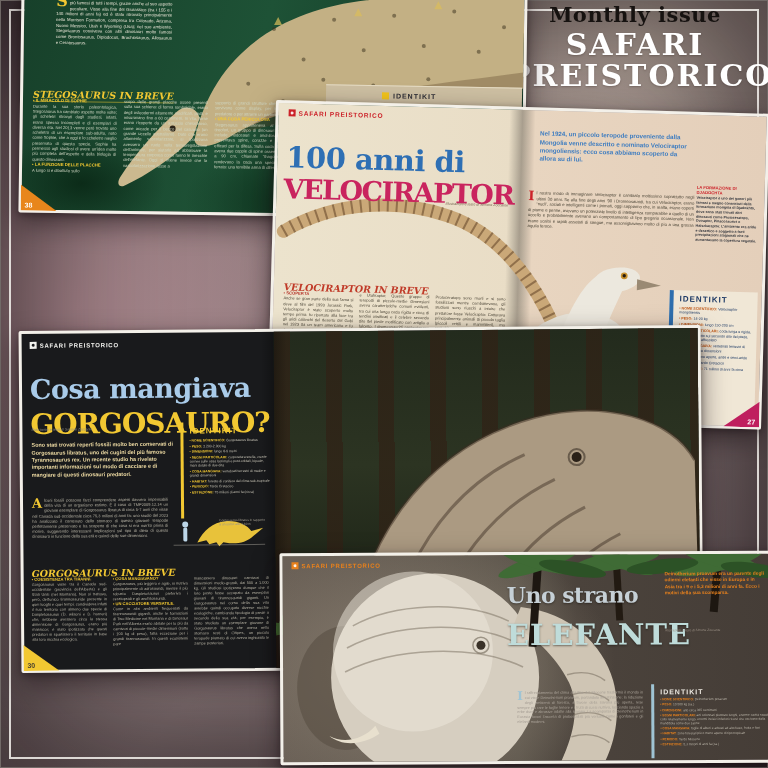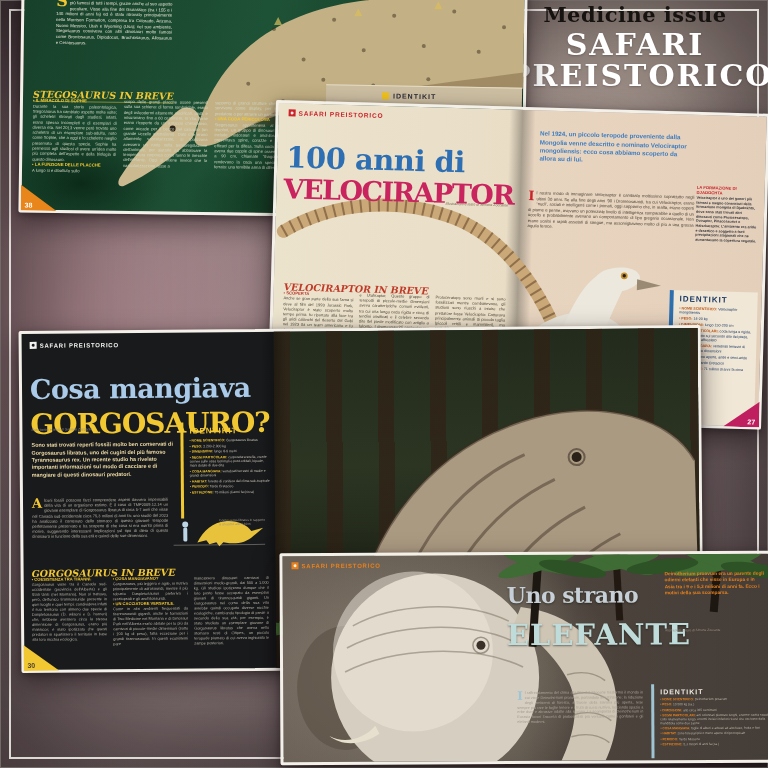--- a/index.html
+++ b/index.html
@@ -137,21 +137,21 @@
   .artlayer{position:absolute;inset:0;z-index:1;}
   .z2{z-index:2;}
 </style>
 </head>
 <body>
 
 <div class="canvas">
   <div class="frame"></div>
 
   <div class="masthead">
-    <div class="issue">Medicine issue</div>
+    <div class="issue">Monthly issue</div>
     <div class="mag">SAFARI PREISTORICO</div>
   </div>
 
   <section class="spread stego">
     <svg class="artlayer" viewBox="0 0 500 224" preserveAspectRatio="none">
       <path d="M172,152 C190,62 262,20 342,10 C402,3 462,1 500,5 L500,96 C432,106 362,102 302,114 C262,122 230,134 208,148 C190,159 174,162 172,152 Z" fill="#c3b084"></path>
       <path d="M208,148 C260,132 330,118 420,108 L500,96 L500,80 C420,92 320,104 250,124 Z" fill="rgba(94,72,42,.35)"></path>
       <path d="M170,150 C152,170 124,188 104,198 C97,202 94,196 99,189 C112,168 134,142 154,124 C163,116 174,120 177,130 Z" fill="#cbb98f"></path>
       <circle cx="150" cy="141" r="3" fill="#2c2418"></circle>
       <g fill="rgba(58,48,28,.5)">

